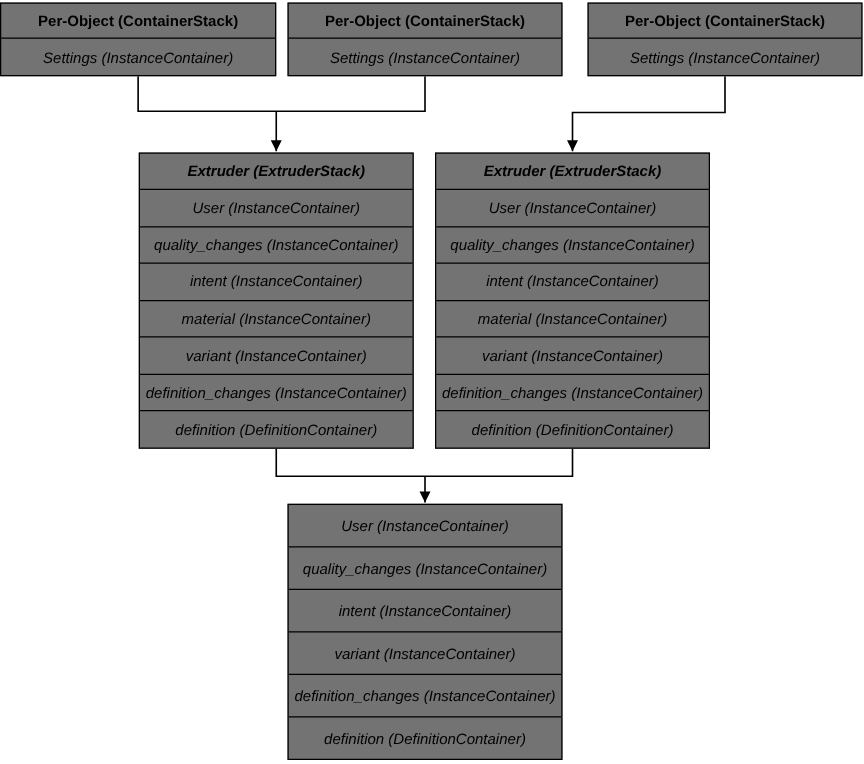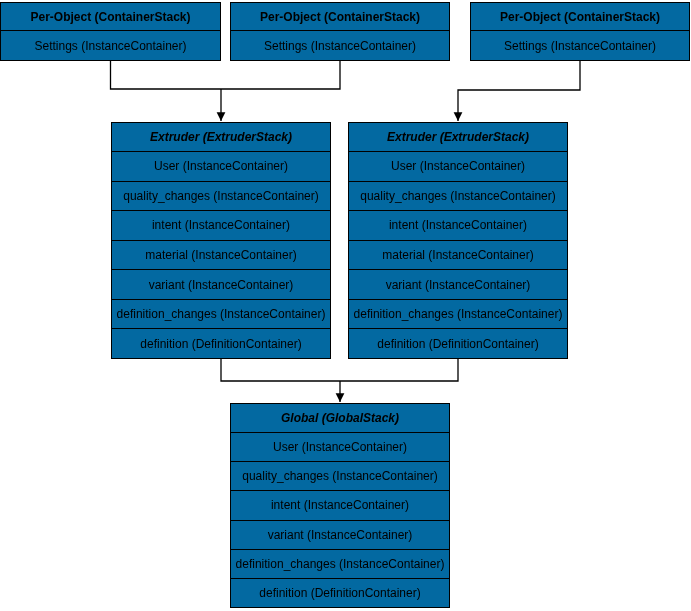--- a/index.html
+++ b/index.html
@@ -15,21 +15,21 @@
   }
   .connectors {
     position: absolute;
     left: 0; top: 0;
     width: 691px; height: 611px;
     pointer-events: none;
   }
   .stack {
     position: absolute;
     box-sizing: border-box;
-    background: #0369a1;
+    background: #737373;
     border: 1.3px solid #000000;
     display: flex;
     flex-direction: column;
   }
   .stack .hdr {
     flex: 0 0 auto;
     height: 27px;
     display: flex;
     align-items: center;
     justify-content: center;
@@ -37,20 +37,21 @@
     border-bottom: 1.3px solid #000000;
     white-space: nowrap;
   }
   .stack .row {
     flex: 1 1 0;
     display: flex;
     align-items: center;
     justify-content: center;
     border-bottom: 1.3px solid #000000;
     white-space: nowrap;
+    font-style: italic;
   }
   .stack .row:last-child { border-bottom: none; }
 
   
   .po-1 { left: 0px;   top: 2px;   width: 221px; height: 59px; }
   .po-2 { left: 230px; top: 2px;   width: 220px; height: 59px; }
   .po-3 { left: 470px; top: 2px;   width: 220px; height: 59px; }
   .ex-1 { left: 111px; top: 122px; width: 220px; height: 237px; }
   .ex-2 { left: 348px; top: 122px; width: 220px; height: 237px; }
   .gl   { left: 230px; top: 403px; width: 220px; height: 205px; }
@@ -110,21 +111,20 @@
     <div class="row">User (InstanceContainer)</div>
     <div class="row">quality_changes (InstanceContainer)</div>
     <div class="row">intent (InstanceContainer)</div>
     <div class="row">material (InstanceContainer)</div>
     <div class="row">variant (InstanceContainer)</div>
     <div class="row">definition_changes (InstanceContainer)</div>
     <div class="row">definition (DefinitionContainer)</div>
   </div>
 
   <div class="stack gl">
-    <div class="hdr">Global (GlobalStack)</div>
     <div class="row">User (InstanceContainer)</div>
     <div class="row">quality_changes (InstanceContainer)</div>
     <div class="row">intent (InstanceContainer)</div>
     <div class="row">variant (InstanceContainer)</div>
     <div class="row">definition_changes (InstanceContainer)</div>
     <div class="row">definition (DefinitionContainer)</div>
   </div>
 
 </div>
 

